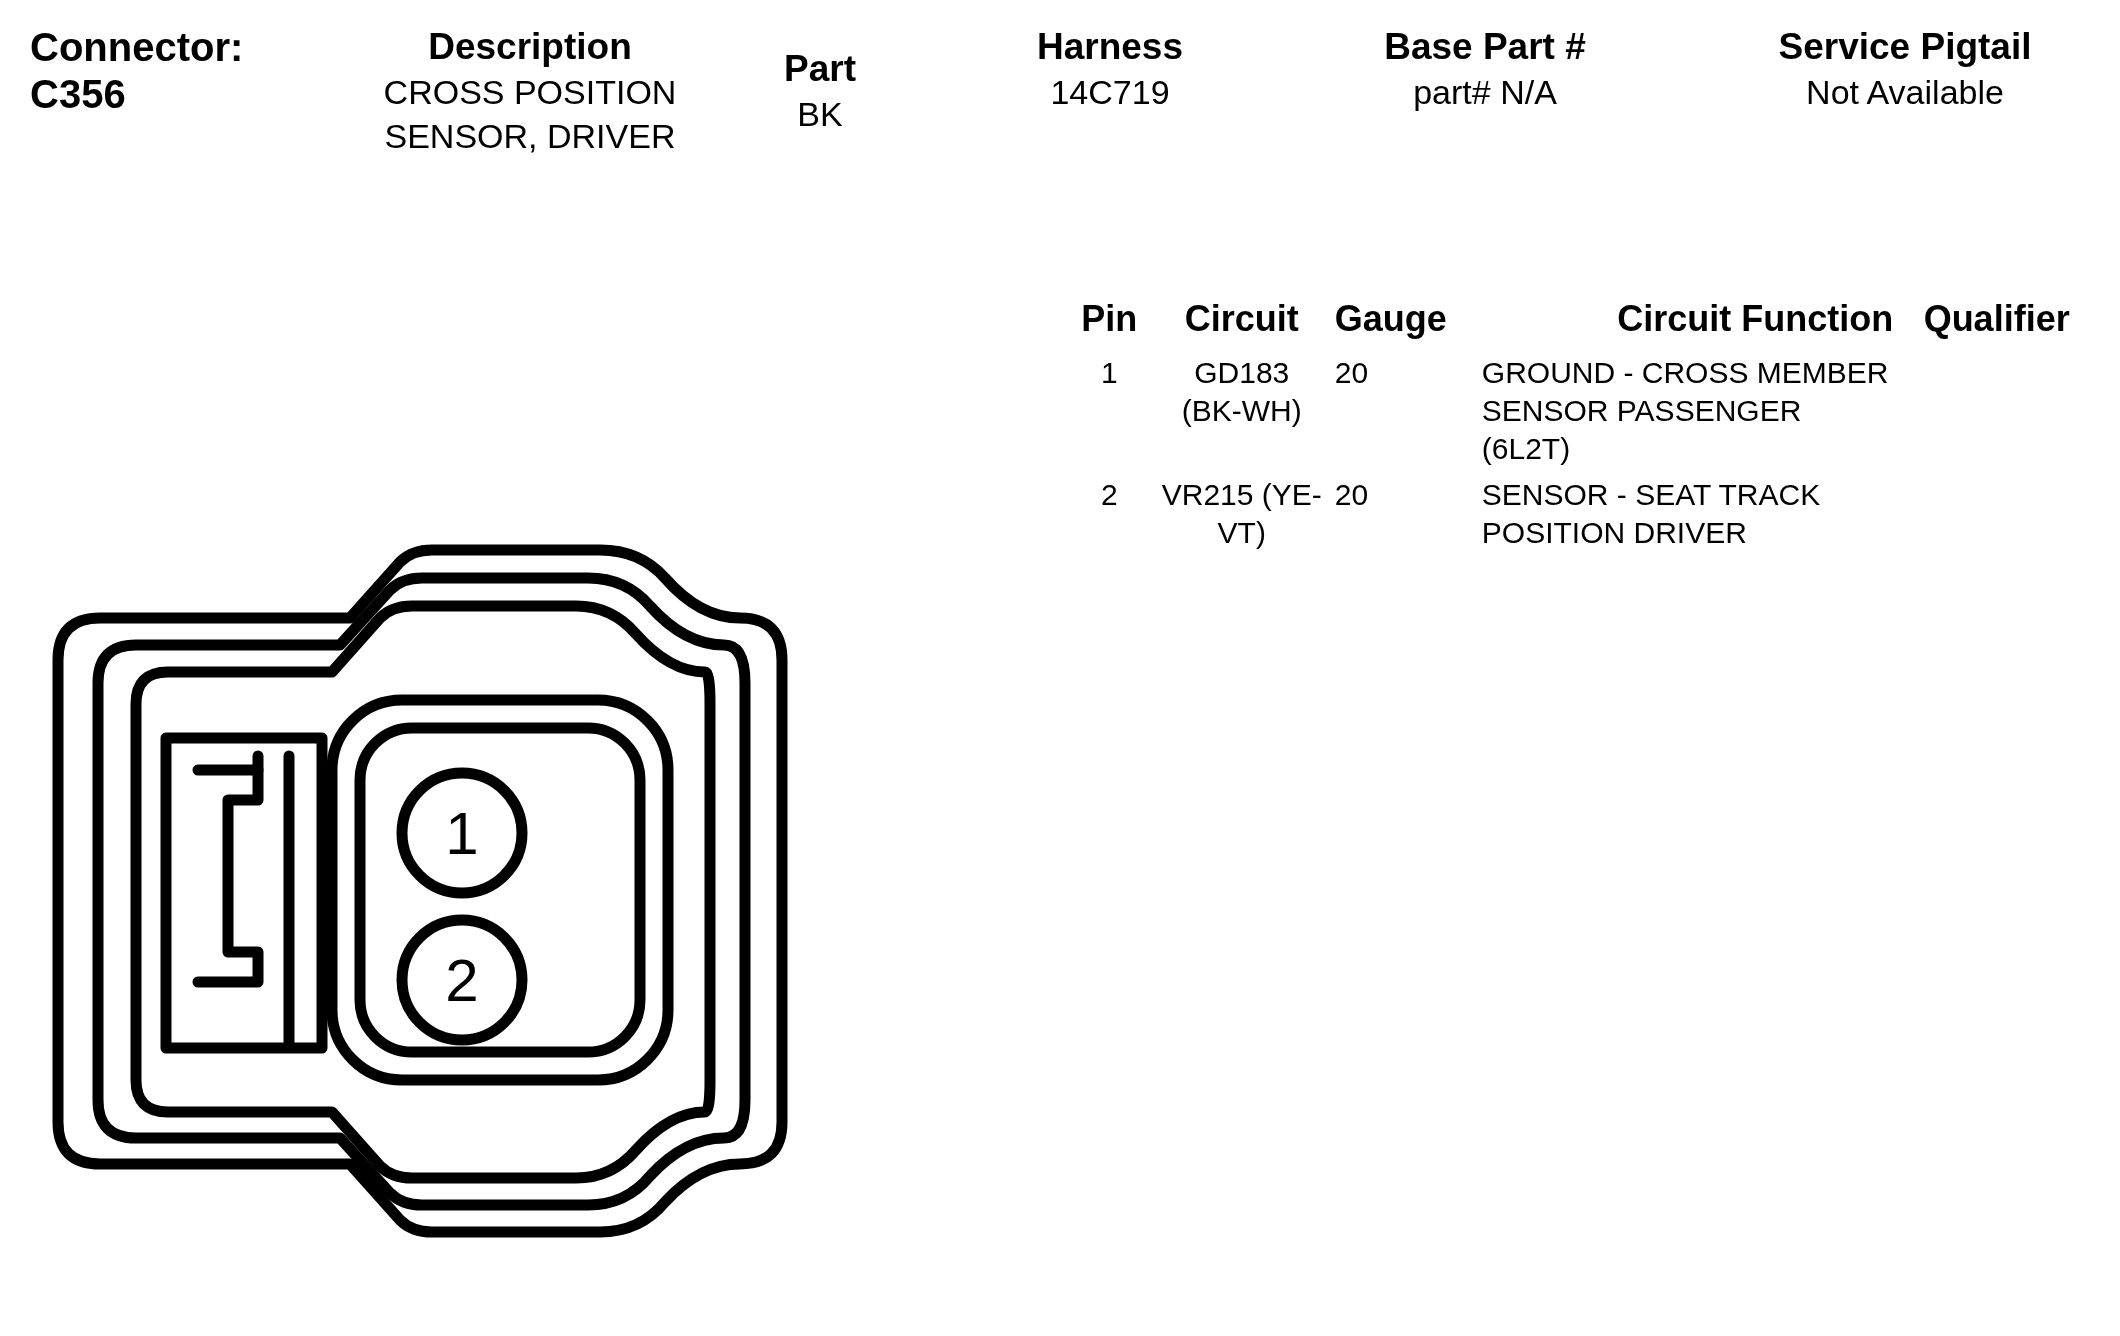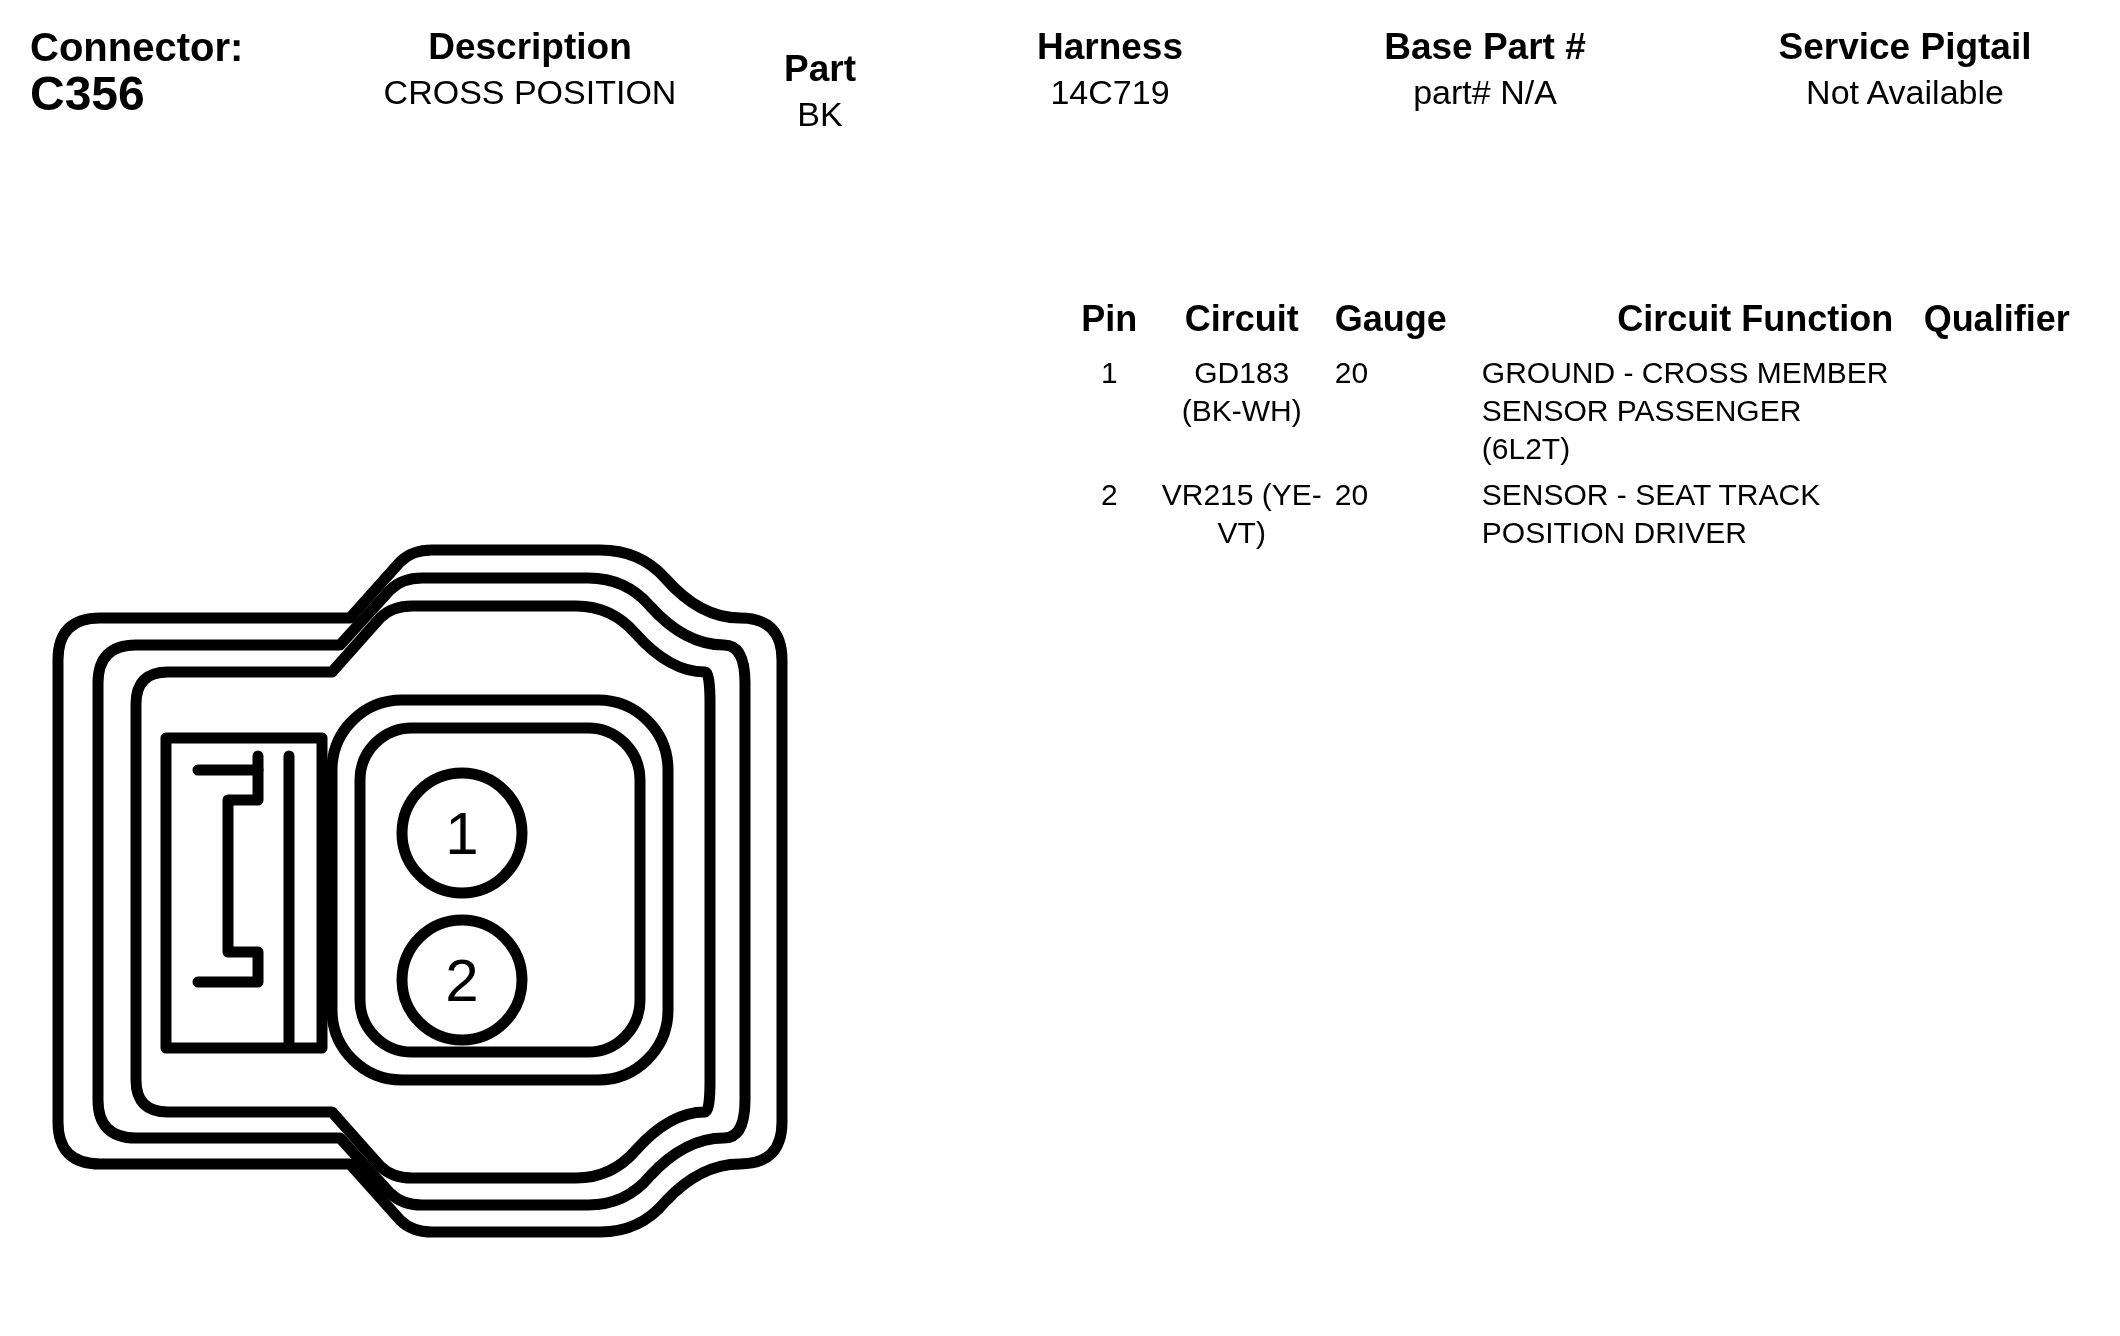--- a/index.html
+++ b/index.html
@@ -40,21 +40,21 @@
     line-height: 44px;
   }
 
   #hdr-connector {
     left: 30px;
     top: 24px;
     text-align: left;
     width: 330px;
   }
   #hdr-connector .hdr-title { font-size: 40px; }
-  #hdr-connector .hdr-value { font-weight: bold; font-size: 48px; line-height: 48px; }
+  #hdr-connector .hdr-value { font-weight: bold; font-size: 40px; line-height: 48px; }
 
   #hdr-description {
     left: 340px;
     top: 24px;
     width: 380px;
   }
   #hdr-color {
     left: 740px;
     top: 46px;
     width: 160px;
@@ -121,20 +121,21 @@
 <div id="header">
 
   <div class="hdr-col" id="hdr-connector">
     <div class="hdr-title">Connector:</div>
     <div class="hdr-value">C356</div>
   </div>
 
   <div class="hdr-col" id="hdr-description">
     <div class="hdr-title">Description</div>
     <div class="hdr-value">CROSS POSITION</div>
+    <div class="hdr-value">SENSOR, DRIVER</div>
   </div>
 
   <div class="hdr-col" id="hdr-color">
     <div class="hdr-title">Part</div>
     <div class="hdr-value">BK</div>
   </div>
 
   <div class="hdr-col" id="hdr-harness">
     <div class="hdr-title">Harness</div>
     <div class="hdr-value">14C719</div>

